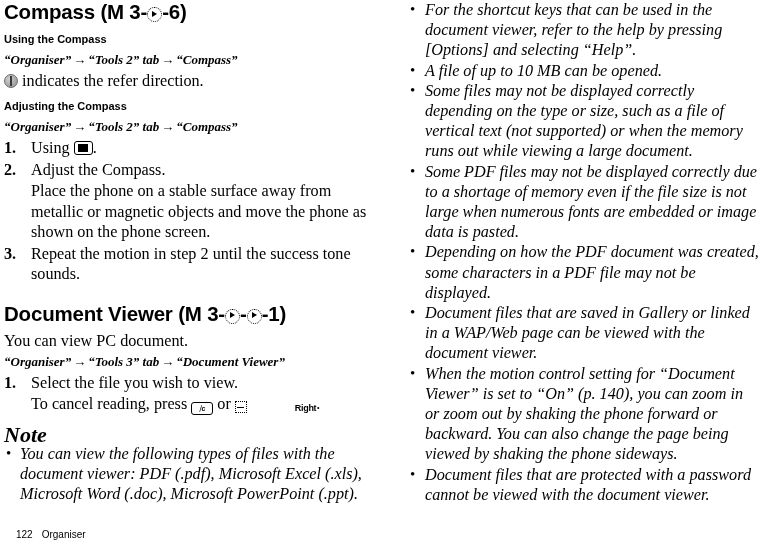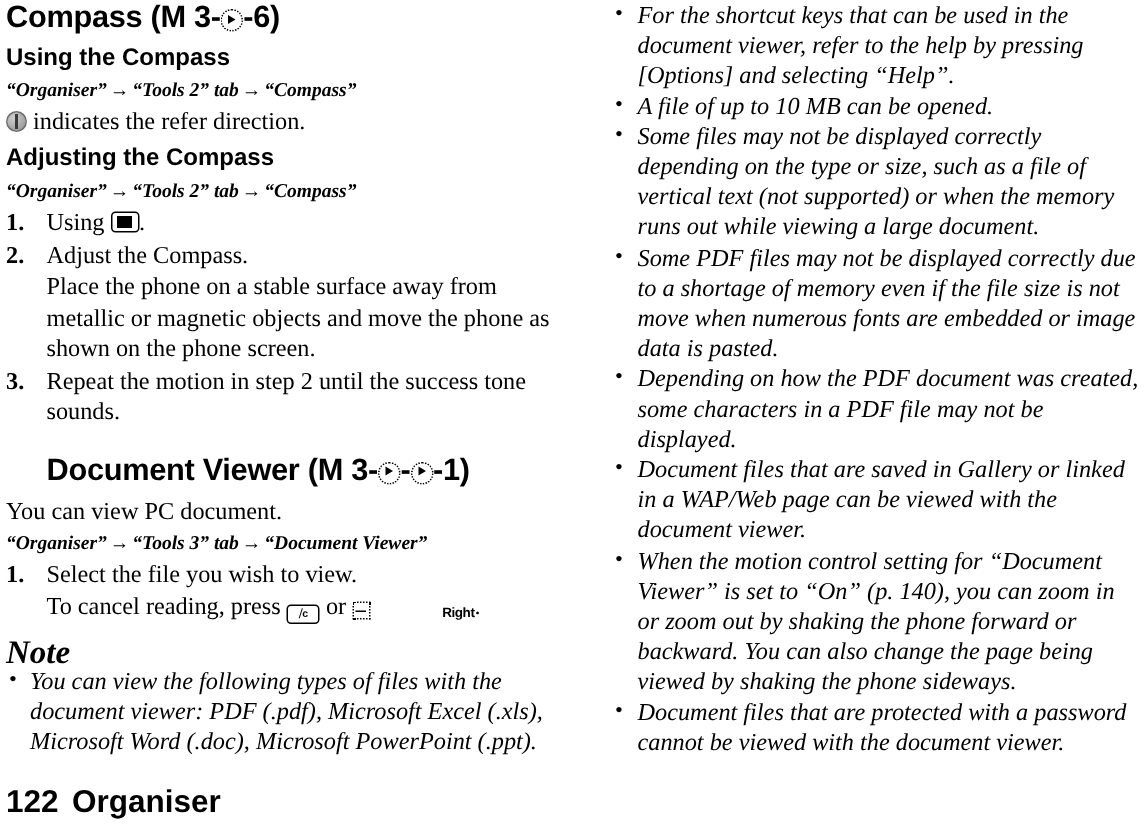--- a/index.html
+++ b/index.html
@@ -50,21 +50,21 @@
     font-weight: bold;
     font-size: 20.5px;
     line-height: 24px;
     margin: 0 0 5px 0;
     letter-spacing: -0.2px;
     white-space: nowrap;
   }
   h2.sub-title {
     font-family: "Liberation Sans", sans-serif;
     font-weight: bold;
-    font-size: 16px;
+    font-size: 11px;
     line-height: 18px;
     margin: 6px 0 2px 0;
   }
 
   .nav-path {
     font-family: "Liberation Serif", serif;
     font-weight: bold;
     font-style: italic;
     font-size: 13px;
     line-height: 20px;
@@ -257,25 +257,25 @@
     font-weight: bold;
     font-size: 9px;
     letter-spacing: -0.3px;
     vertical-align: 0px;
     padding-left: 48px;
   }
 
   
   .footer {
     position: absolute;
-    left: 4px;
+    left: 16px;
     bottom: 8px;
     font-family: "Liberation Sans", sans-serif;
-    font-weight: bold;
-    font-size: 21px;
+    font-weight: normal;
+    font-size: 10px;
     line-height: 19px;
     white-space: nowrap;
   }
   .footer .page-num { margin-right: 9px; }
 </style>
 </head>
 <body>
 
 <div class="page">
 
@@ -314,21 +314,21 @@
           <span class="num">2.</span>
           <span>Adjust the Compass.</span>
           <div class="step-detail">Place the phone on a stable surface away from metallic or magnetic objects and move the phone as shown on the phone screen.</div>
         </li>
         <li>
           <span class="num">3.</span>
           <span>Repeat the motion in step 2 until the success tone sounds.</span>
         </li>
       </ol>
 
-      <h1 class="section-title" style="margin-top:17px;margin-left:27px;">
+      <h1 class="section-title" style="margin-top:17px;">
         <span>Document Viewer (M 3-</span><span class="icon-dotcircle"></span><span>-</span><span class="icon-dotcircle"></span><span>-1)</span>
       </h1>
 
       <p class="body-line">You can view PC document.</p>
 
       <p class="nav-path">
         <span>“Organiser”</span><span class="arrow">→</span><span>“Tools 3” tab</span><span class="arrow">→</span><span>“Document Viewer”</span>
       </p>
 
       <ol class="steps">
@@ -364,21 +364,21 @@
         <li>
           <span class="bullet">•</span>
           <span>A file of up to 10 MB can be opened.</span>
         </li>
         <li>
           <span class="bullet">•</span>
           <span>Some files may not be displayed correctly depending on the type or size, such as a file of vertical text (not supported) or when the memory runs out while viewing a large document.</span>
         </li>
         <li>
           <span class="bullet">•</span>
-          <span>Some PDF files may not be displayed correctly due to a shortage of memory even if the file size is not move when numerous fonts are embedded or image data is pasted.</span>
+          <span>Some PDF files may not be displayed correctly due to a shortage of memory even if the file size is not large when numerous fonts are embedded or image data is pasted.</span>
         </li>
         <li>
           <span class="bullet">•</span>
           <span>Depending on how the PDF document was created, some characters in a PDF file may not be displayed.</span>
         </li>
         <li>
           <span class="bullet">•</span>
           <span>Document files that are saved in Gallery or linked in a WAP/Web page can be viewed with the document viewer.</span>
         </li>
         <li>

